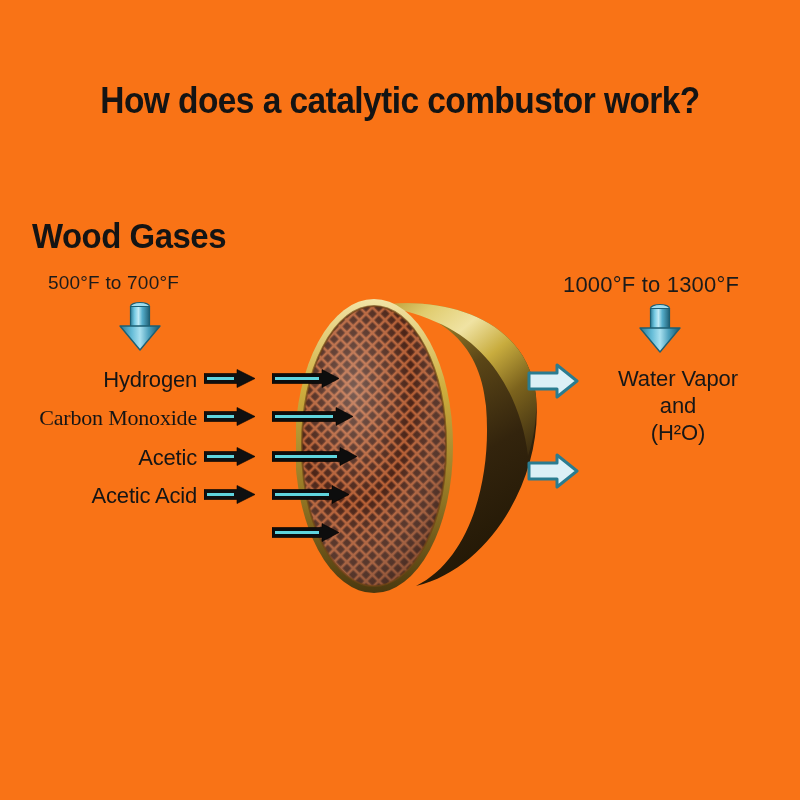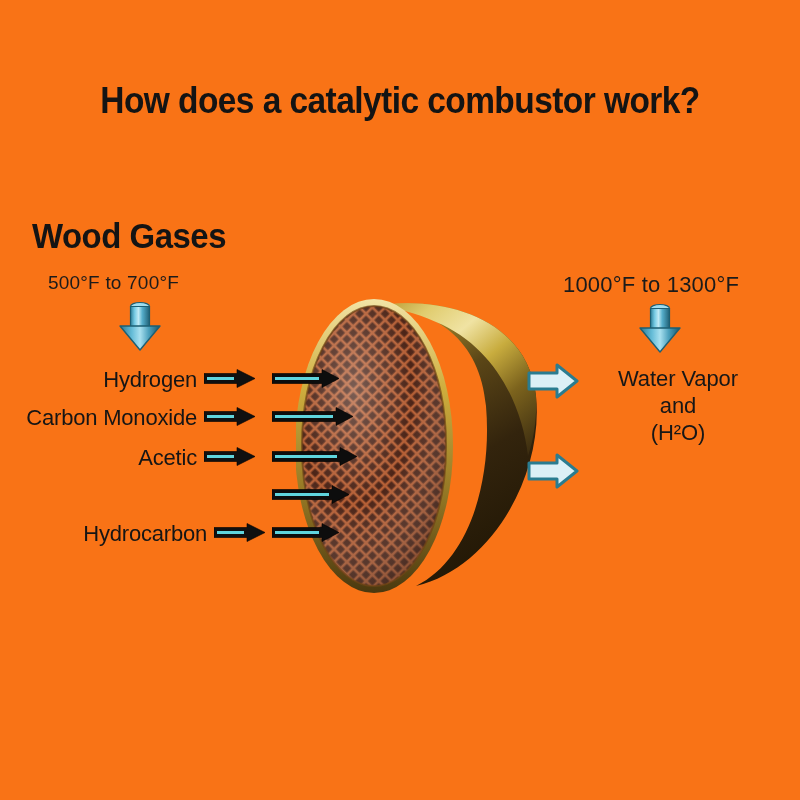--- a/index.html
+++ b/index.html
@@ -165,36 +165,36 @@
     <path d="M3 26 L43 26 L23 50 Z" fill="url(#bluHeadIn)" stroke="#1d5f73" stroke-width="1.4" stroke-linejoin="round"></path>
   </svg>
 
   <div class="in-row" style="left:36px; top:369px; width:220px;">
     <span class="in-label">Hydrogen</span>
     <svg class="in-arrow-1" viewBox="0 0 52 19">
       <path d="M0 4.5 L33 4.5 L33 0.5 L51 9.5 L33 18.5 L33 14.5 L0 14.5 Z" fill="#101010" stroke="#000" stroke-width="0.6"></path>
       <rect x="3" y="8" width="27" height="3" fill="#5fd4dd"></rect>
     </svg>
   </div>
-  <div class="in-row" style="left:20px; top:407px; width:236px;">
+  <div class="in-row" style="left:20px; top:407px; width:236px;font-family:Liberation Serif, serif;">
     <span class="in-label">Carbon Monoxide</span>
     <svg class="in-arrow-1" viewBox="0 0 52 19">
       <path d="M0 4.5 L33 4.5 L33 0.5 L51 9.5 L33 18.5 L33 14.5 L0 14.5 Z" fill="#101010" stroke="#000" stroke-width="0.6"></path>
       <rect x="3" y="8" width="27" height="3" fill="#5fd4dd"></rect>
     </svg>
   </div>
   <div class="in-row" style="left:50px; top:447px; width:206px;">
     <span class="in-label">Acetic</span>
     <svg class="in-arrow-1" viewBox="0 0 52 19">
       <path d="M0 4.5 L33 4.5 L33 0.5 L51 9.5 L33 18.5 L33 14.5 L0 14.5 Z" fill="#101010" stroke="#000" stroke-width="0.6"></path>
       <rect x="3" y="8" width="27" height="3" fill="#5fd4dd"></rect>
     </svg>
   </div>
-  <div class="in-row" style="left:30px; top:523px; width:236px;">
-    <span class="in-label">Hydrocarbon</span>
+  <div class="in-row" style="left:36px; top:485px; width:220px;">
+    <span class="in-label">Acetic Acid</span>
     <svg class="in-arrow-1" viewBox="0 0 52 19">
       <path d="M0 4.5 L33 4.5 L33 0.5 L51 9.5 L33 18.5 L33 14.5 L0 14.5 Z" fill="#101010" stroke="#000" stroke-width="0.6"></path>
       <rect x="3" y="8" width="27" height="3" fill="#5fd4dd"></rect>
     </svg>
   </div>
 
   <svg id="combustor" viewBox="0 0 268 300">
     <defs>
 
       <pattern id="honey" width="9" height="9" patternUnits="userSpaceOnUse" patternTransform="rotate(45)">

